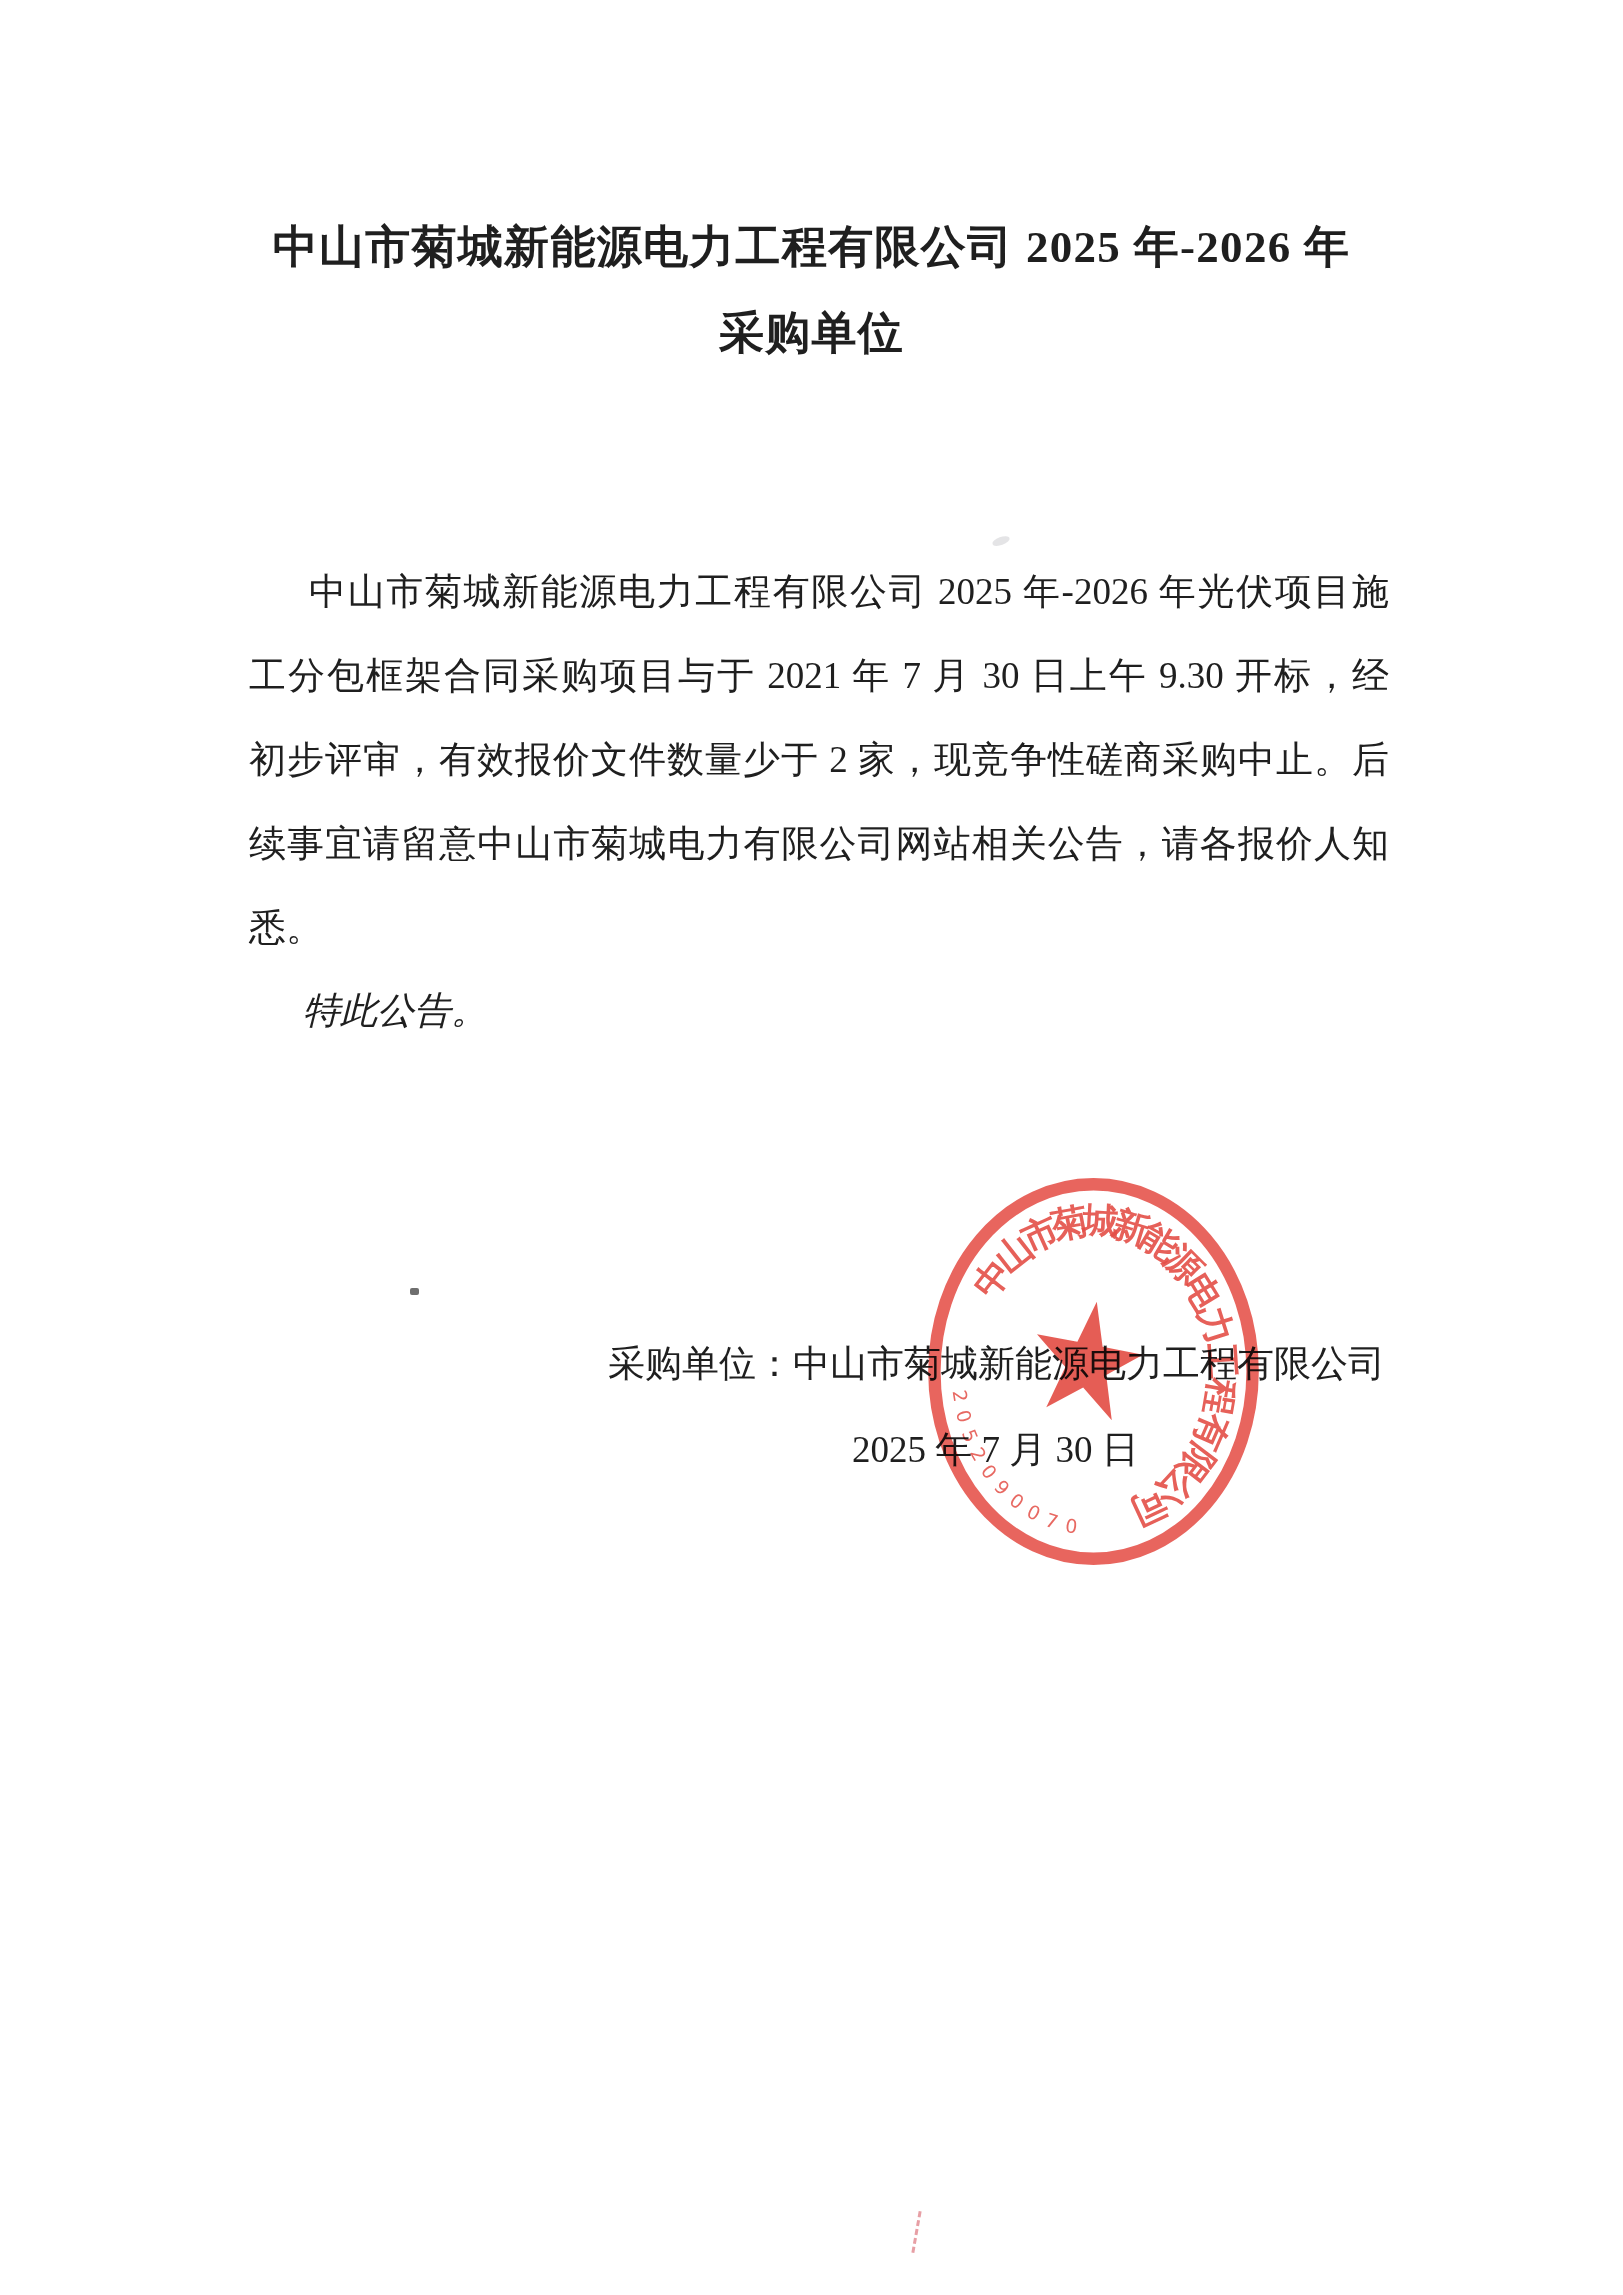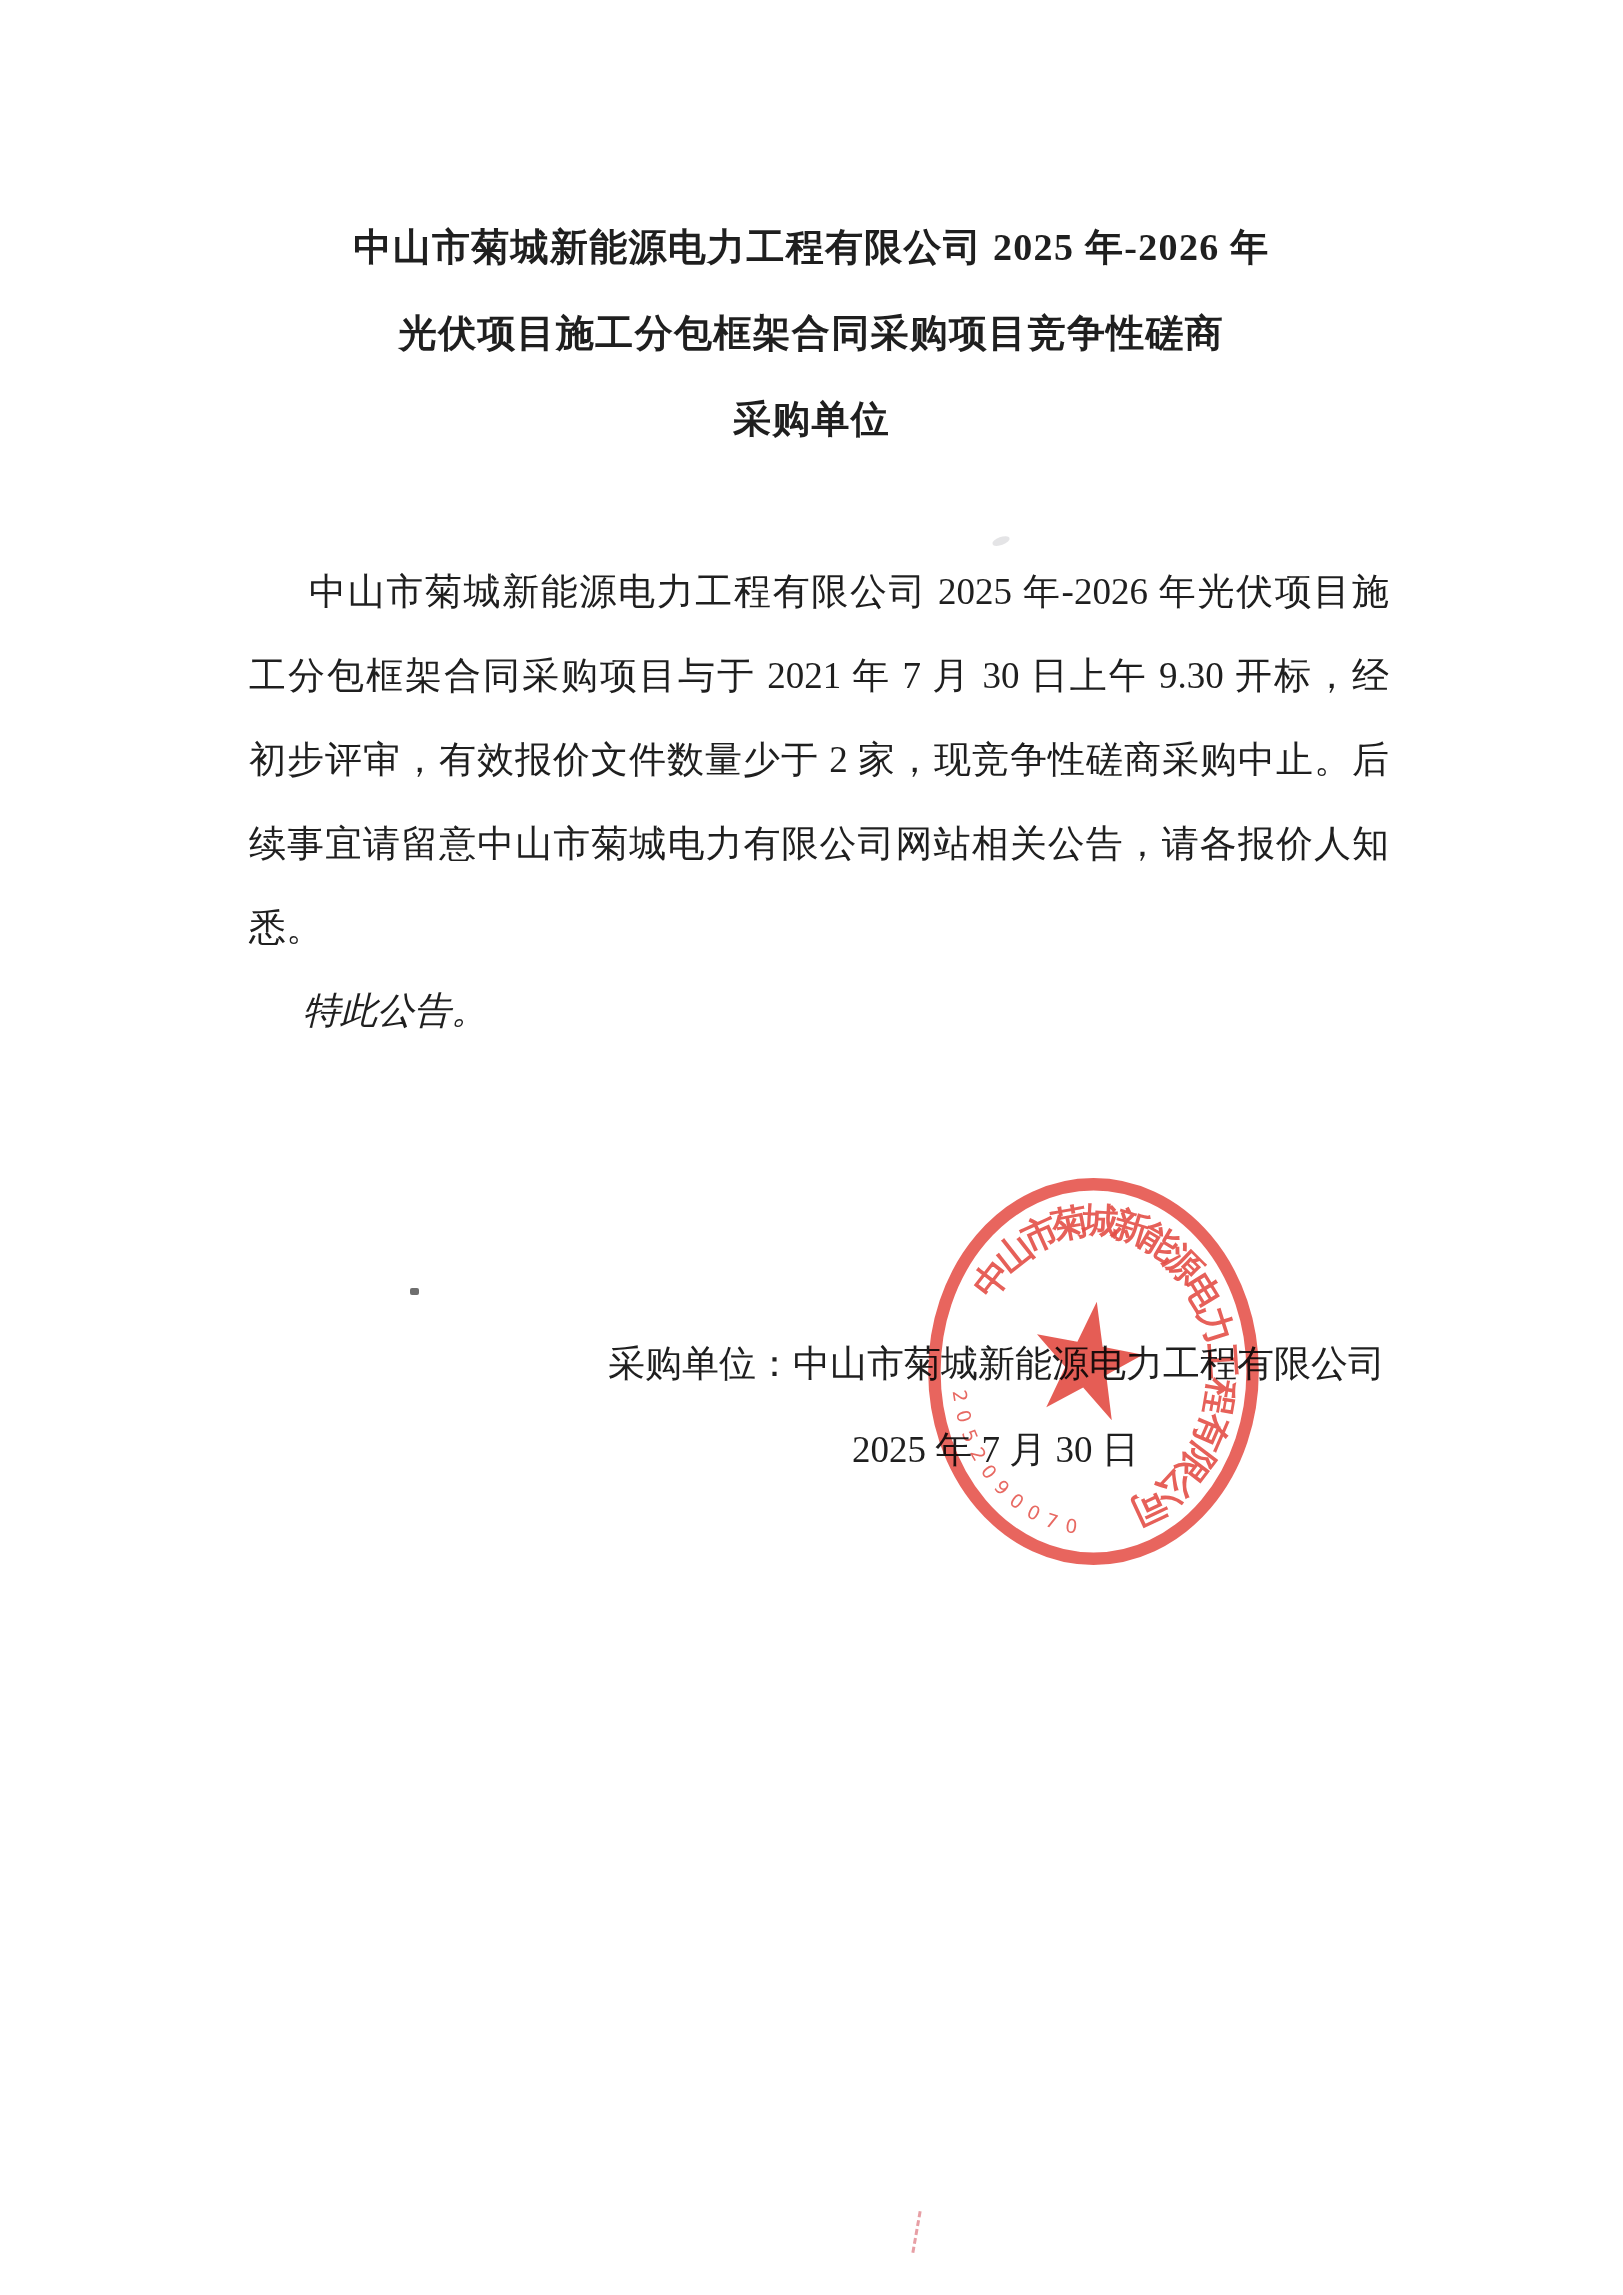--- a/index.html
+++ b/index.html
@@ -9,21 +9,21 @@
     position:relative;
     width:1623px; height:2295px;
     background:#ffffff;
     overflow:hidden;
     font-family:"Liberation Serif","DejaVu Serif",serif;
     color:var(--ink);
   }
   .title {
     position:absolute; top:204px; left:131px; right:131px;
     text-align:center;
-    font-size:38px; line-height:86px; font-weight:bold;
+    font-size:45px; line-height:86px; font-weight:bold;
     letter-spacing:1.3px;
   }
   .body-block {
     position:absolute; top:550px; left:249px; right:234px;
     font-size:37px; line-height:84px;
   }
   .bline { margin:0; }
   .just { text-align:justify; text-align-last:justify; }
   .indent { text-indent:60px; }
   .closing {
@@ -75,21 +75,20 @@
     transform:rotate(10deg);
   }
 </style>
 </head>
 <body>
 
 <div class="page">
 
   <header class="title">
     <div>中山市菊城新能源电力工程有限公司 2025 年-2026 年</div>
-    <div>光伏项目施工分包框架合同采购项目竞争性磋商</div>
     <div>采购单位</div>
   </header>
 
   <main class="body-block">
     <p class="bline just indent">中山市菊城新能源电力工程有限公司 2025 年-2026 年光伏项目施</p>
     <p class="bline just">工分包框架合同采购项目与于 2021 年 7 月 30 日上午 9.30 开标，经</p>
     <p class="bline just">初步评审，有效报价文件数量少于 2 家，现竞争性磋商采购中止。后</p>
     <p class="bline just">续事宜请留意中山市菊城电力有限公司网站相关公告，请各报价人知</p>
     <p class="bline">悉。</p>
   </main>

